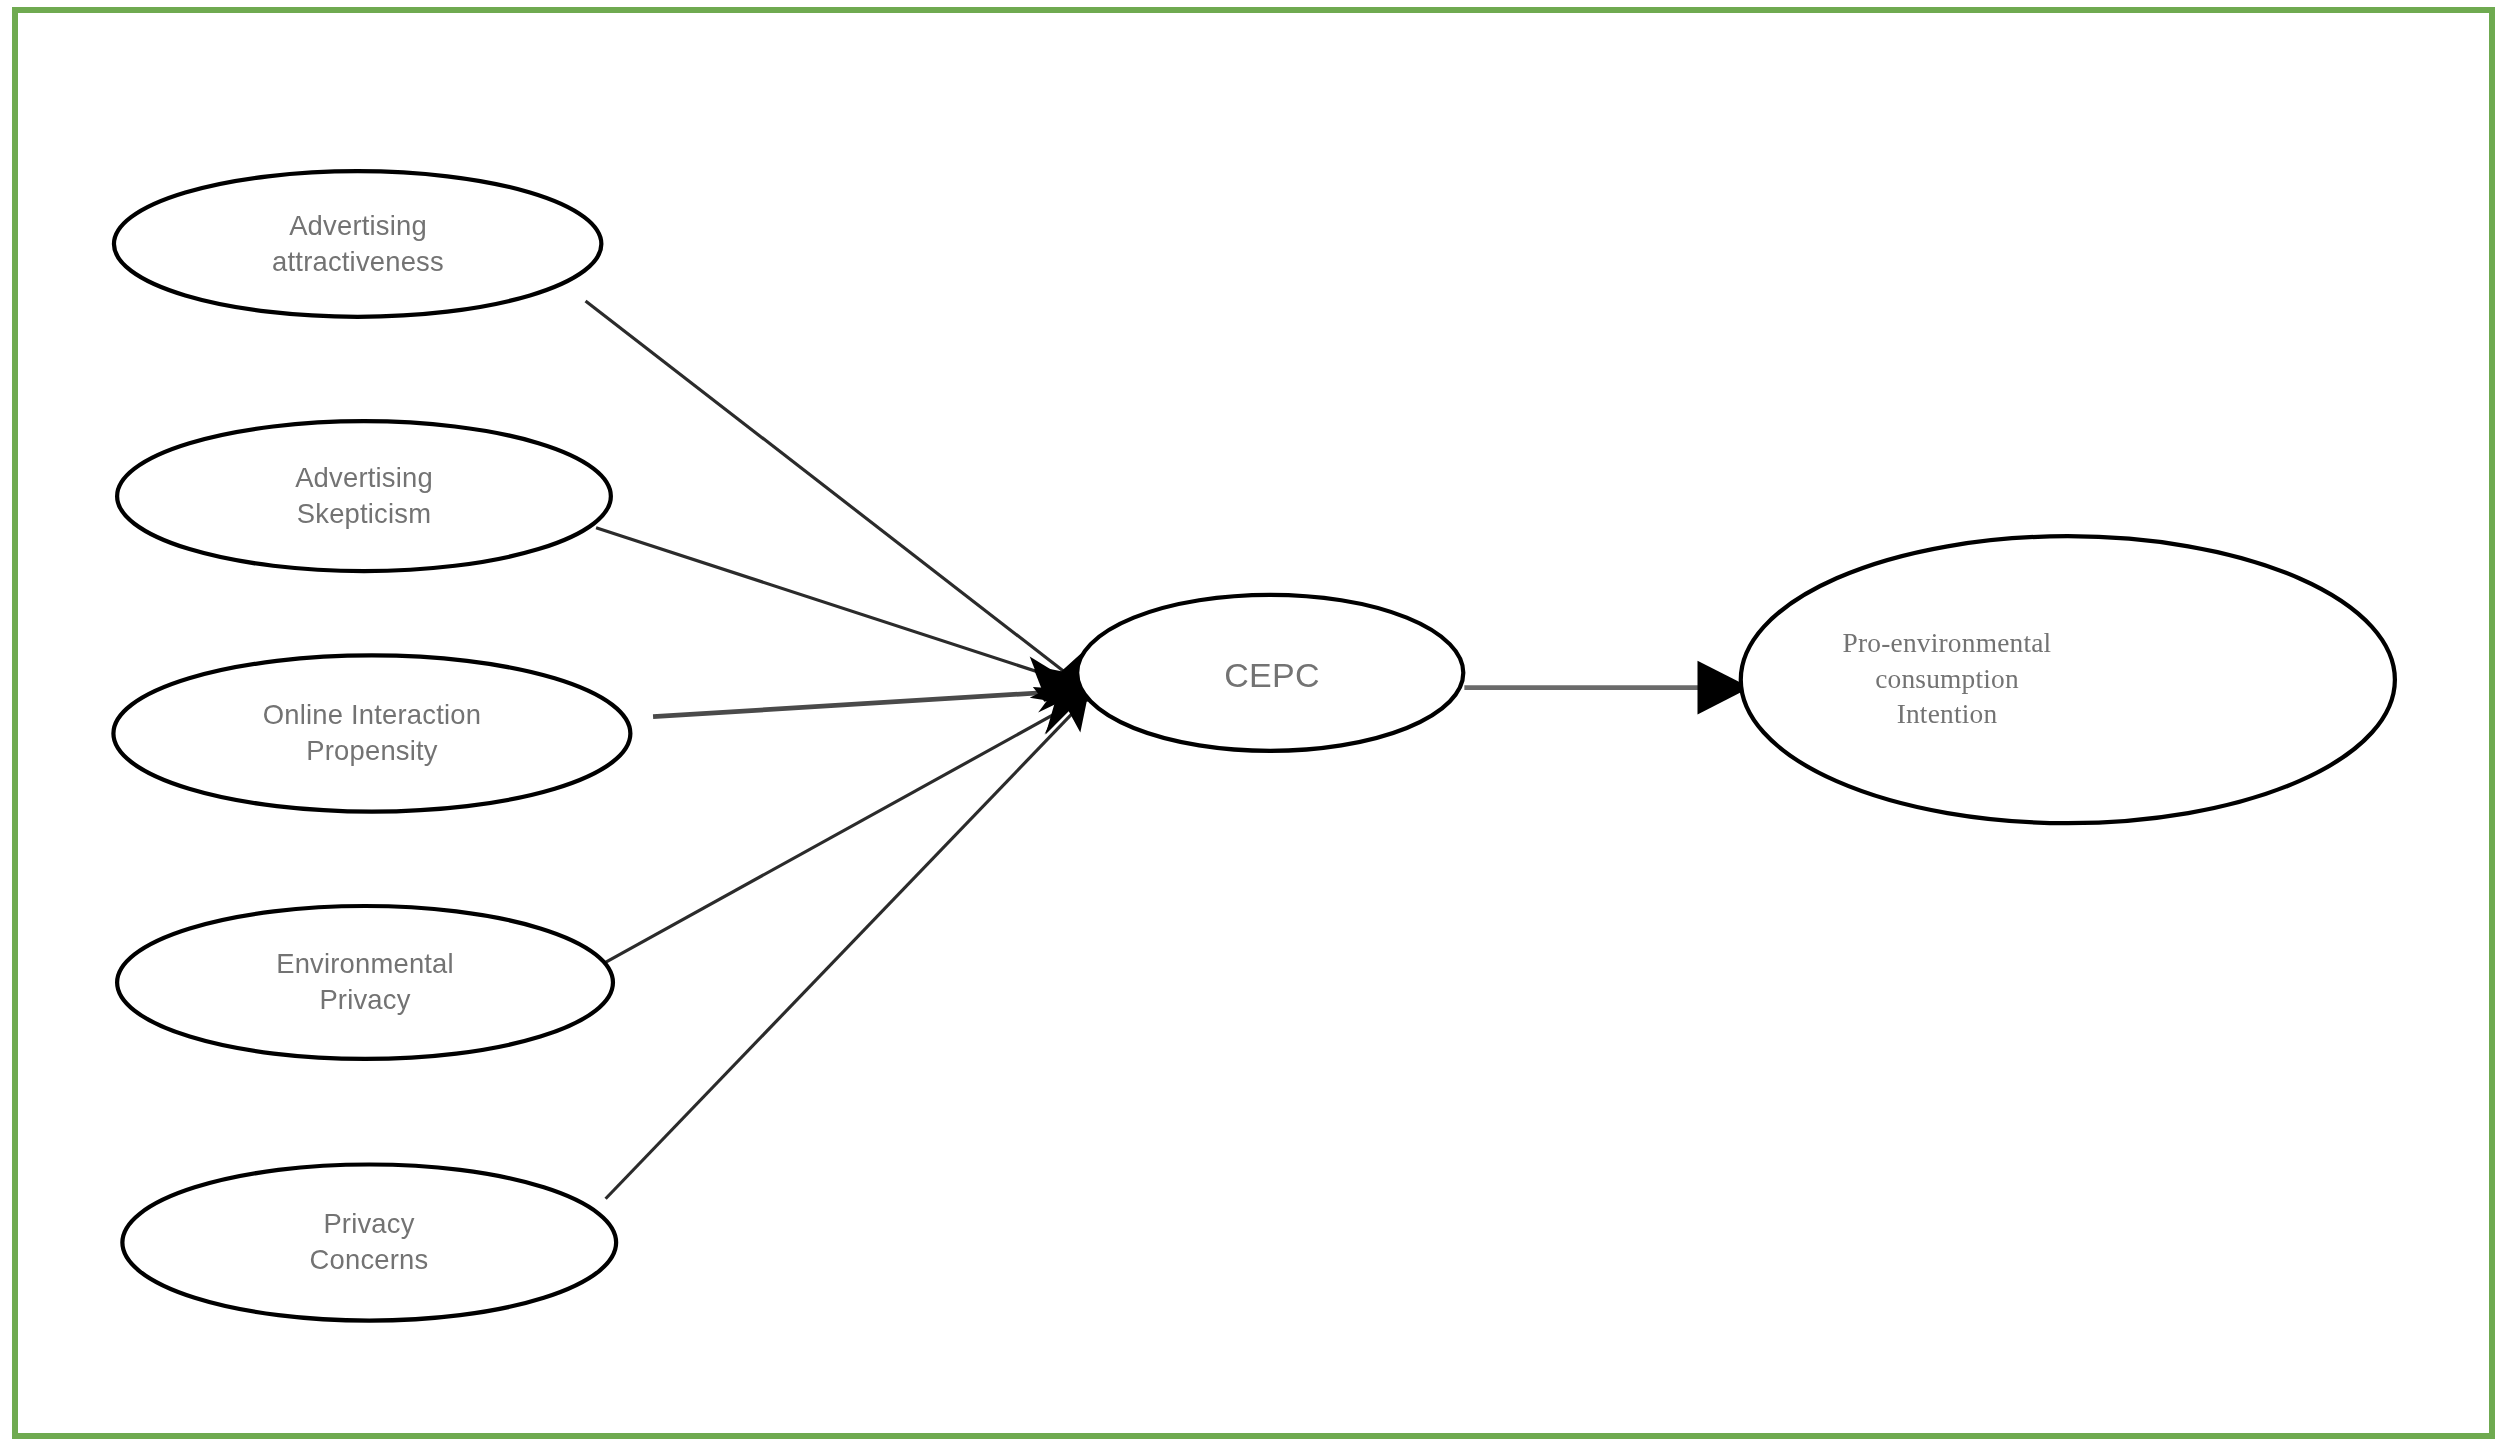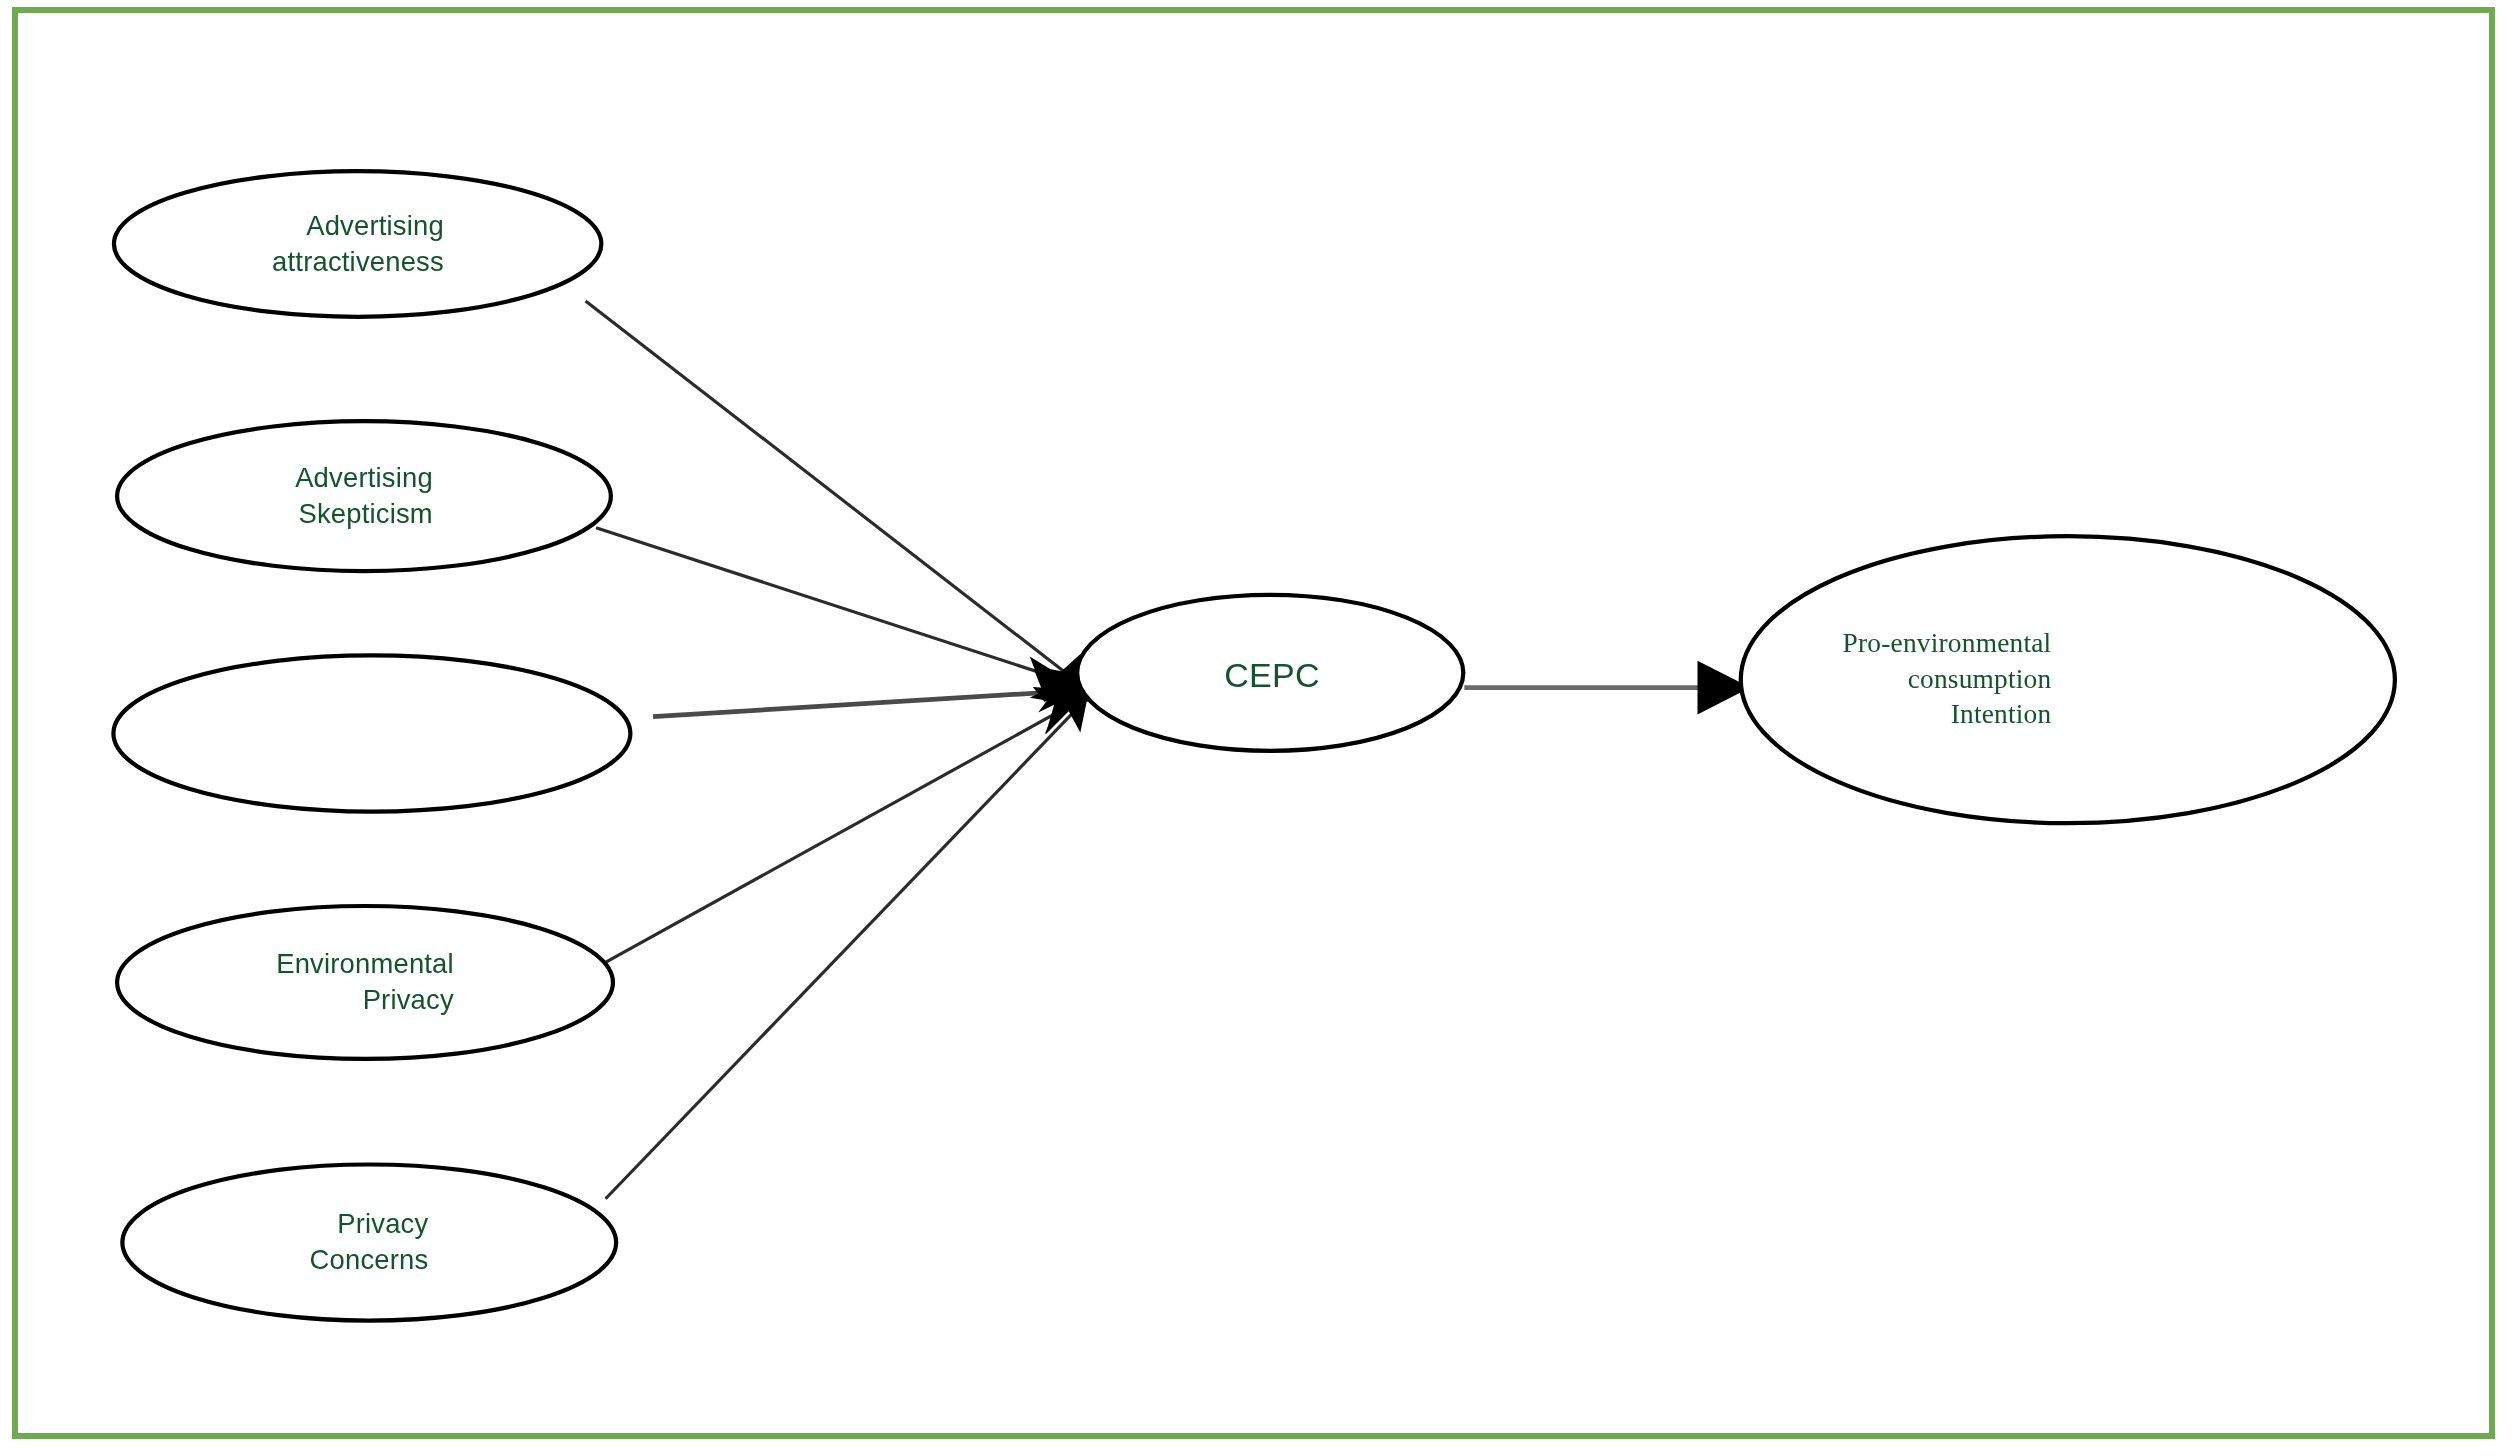--- a/index.html
+++ b/index.html
@@ -29,22 +29,22 @@
   }
   #canvas {
     position: absolute;
     left: 0;
     top: 0;
     width: 2512px;
     height: 1457px;
   }
   .node-label {
     position: absolute;
-    text-align: right;
-    color: #14532d;
+    text-align: center;
+    color: #737373;
     font-family: "Liberation Sans", sans-serif;
     font-size: 27.4px;
     line-height: 1.30;
     letter-spacing: 0.2px;
     white-space: pre-line;
     transform: translate(-50%, -50%);
     pointer-events: none;
   }
   .node-label.small {
     font-size: 34px;
@@ -99,20 +99,22 @@
       <ellipse cx="3920" cy="1288" rx="620" ry="272"></ellipse>
     </g>
   </svg>
 
   <div class="node-label" style="left:358px; top:244px;">Advertising
 attractiveness</div>
 
   <div class="node-label" style="left:364px; top:496px;">Advertising
 Skepticism</div>
 
+  <div class="node-label" style="left:372px; top:733px;">Online Interaction
+Propensity</div>
 
   <div class="node-label" style="left:365px; top:982px;">Environmental
 Privacy</div>
 
   <div class="node-label" style="left:369px; top:1242px;">Privacy
 Concerns</div>
 
   <div class="node-label small" style="left:1272px; top:675px;">CEPC</div>
 
   <div class="node-label" style="left:1947px; top:679px;font-family:Liberation Serif, serif;">Pro-environmental

